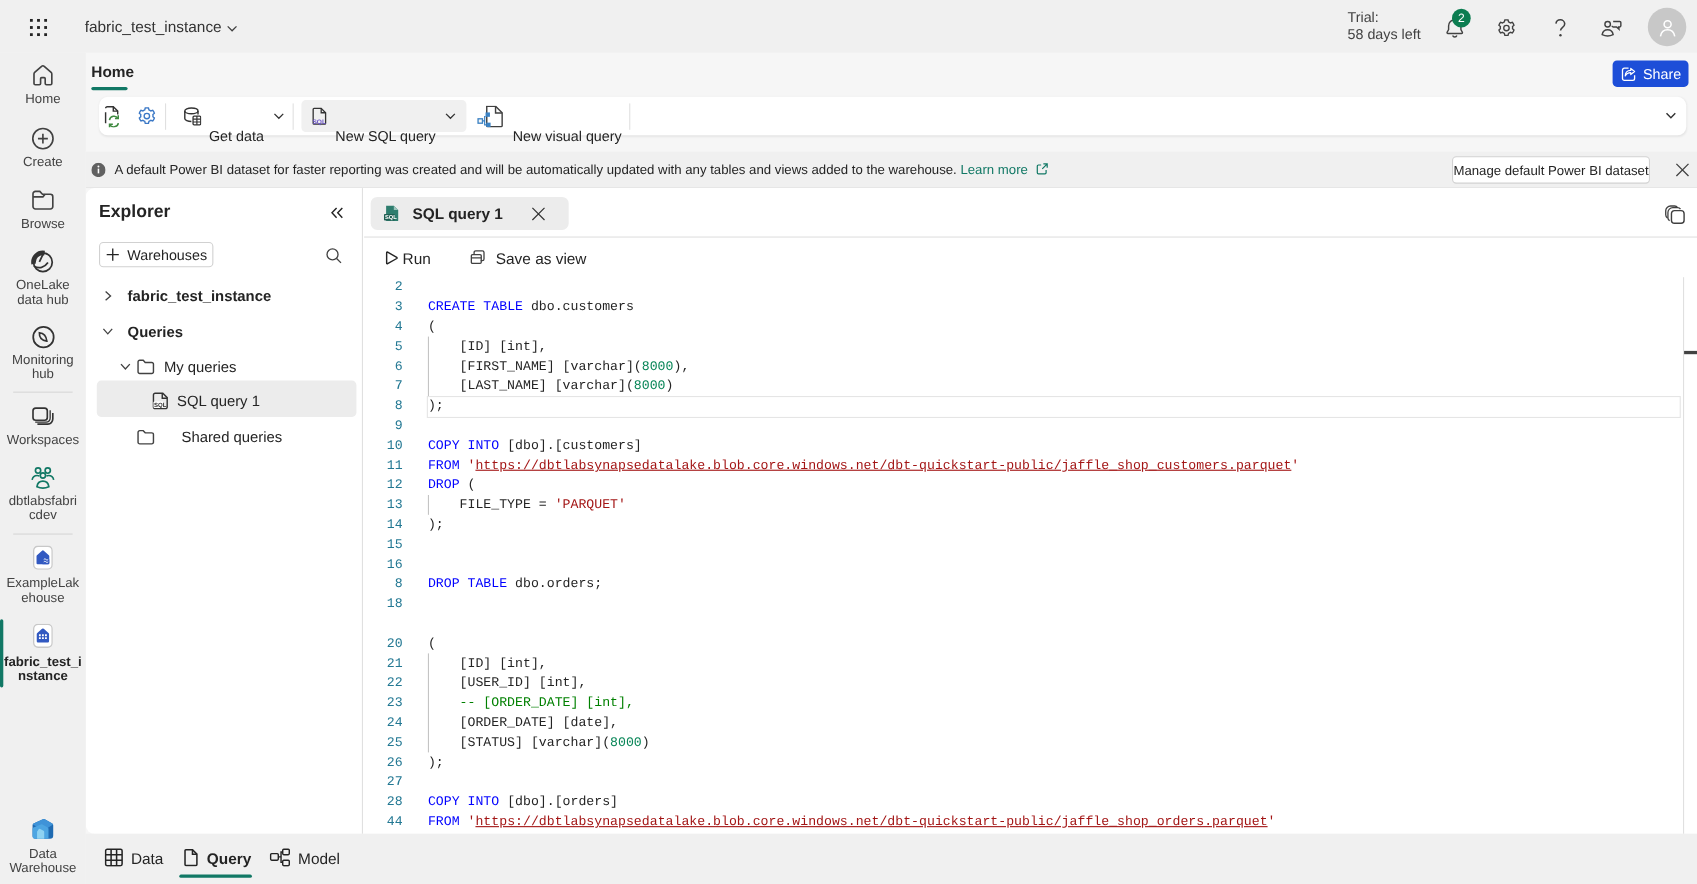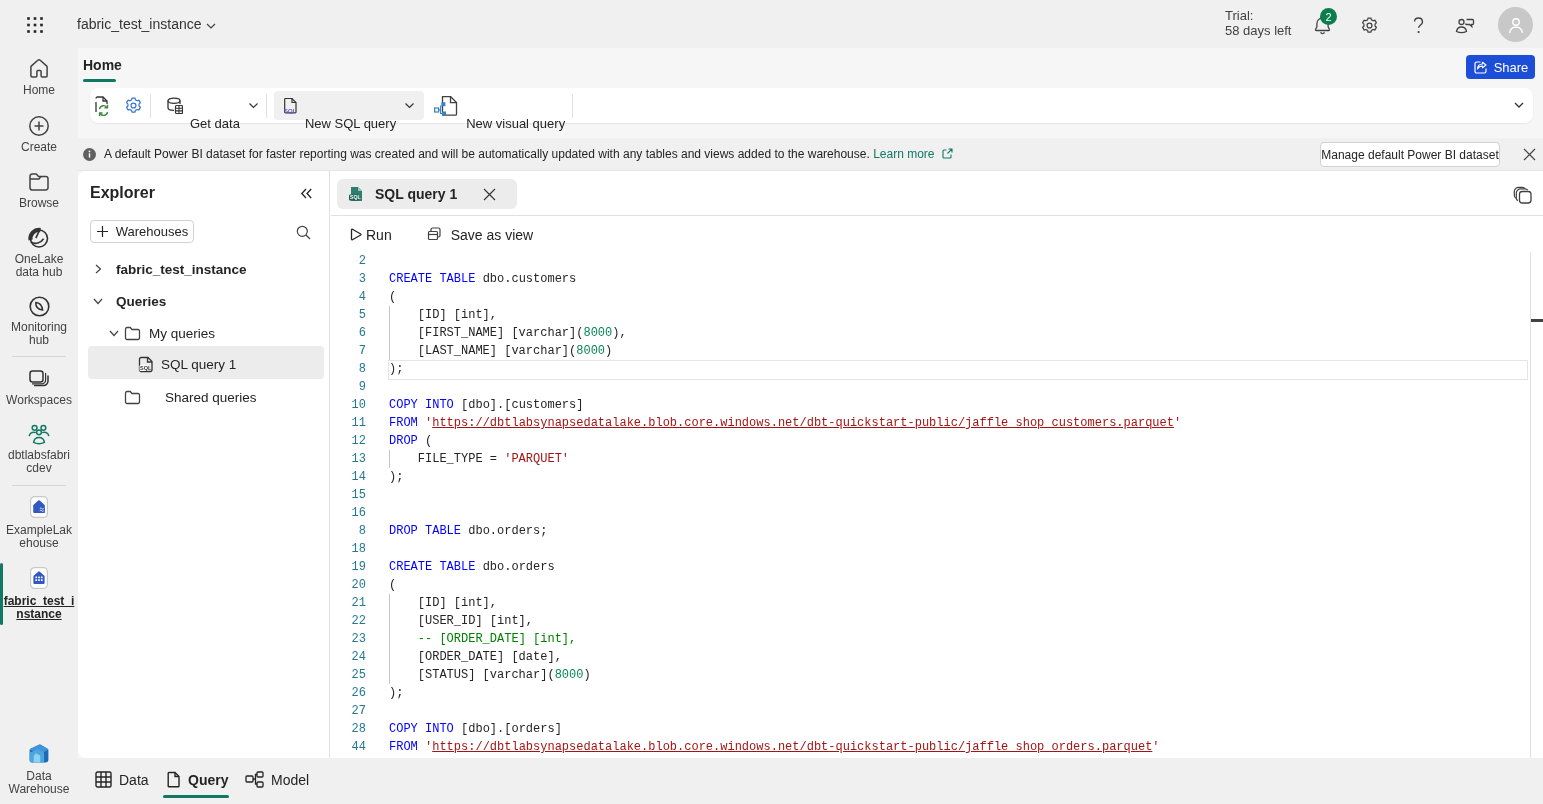--- a/index.html
+++ b/index.html
@@ -182,21 +182,21 @@
     <div class="abs" style="left: 30px; top: 448px;">
       <svg width="18" height="22" viewBox="0 0 18 22">
         <rect x="0.6" y="0.6" width="16.8" height="20.8" rx="4" fill="#fff" stroke="#c8c8c8" stroke-width="1.2"></rect>
         <path d="M8.2 4.6a1.1 1.1 0 0 1 1.6 0l4.6 4.1a1 1 0 0 1 .4.8V16a1 1 0 0 1-1 1H4.2a1 1 0 0 1-1-1V9.5a1 1 0 0 1 .4-.8z" fill="#3259c1"></path>
         <path d="M9.2 11.7c1.2-1 2.6-1 3.8 0 .6.5 1.2.8 1.8.8V16a1 1 0 0 1-1 1H8.6v-4.4c.2-.3.4-.6.6-.9z" fill="#3259c1"></path>
         <g stroke="#fff" stroke-width="0.9" fill="none">
           <path d="M9.8 12.6c.6-.6 1.3-.6 2 0 .6.6 1.3.6 2 0M9.8 14.8c.6-.6 1.3-.6 2 0 .6.6 1.3.6 2 0"></path>
         </g>
       </svg>
     </div>
-    <div class="navitem" style="top: 547px; font-weight: 700; color: rgb(36, 36, 36); text-decoration: underline;">fabric_test_i<br>nstance</div>
+    <div class="navitem" style="top: 547px; font-weight: 700; color: rgb(36, 36, 36);">fabric_test_i<br>nstance</div>
     <div class="abs" style="left: 30px; top: 519px;">
       <svg width="18" height="22" viewBox="0 0 18 22">
         <rect x="0.6" y="0.6" width="16.8" height="20.8" rx="4" fill="#fff" stroke="#c8c8c8" stroke-width="1.2"></rect>
         <path d="M8.2 4.7a1.2 1.2 0 0 1 1.6 0l4.3 3.8a1.4 1.4 0 0 1 .5 1.1v6.3a1.1 1.1 0 0 1-1.1 1.1H4.5a1.1 1.1 0 0 1-1.1-1.1V9.6a1.4 1.4 0 0 1 .5-1.1z" fill="#3259c1"></path>
         <g fill="#fff">
           <rect x="5.4" y="9.6" width="1.7" height="1.7" rx="0.3"></rect>
           <rect x="8.15" y="9.6" width="1.7" height="1.7" rx="0.3"></rect>
           <rect x="10.9" y="9.6" width="1.7" height="1.7" rx="0.3"></rect>
           <rect x="5.4" y="12.3" width="1.7" height="1.7" rx="0.3"></rect>
           <rect x="8.15" y="12.3" width="1.7" height="1.7" rx="0.3"></rect>
@@ -396,21 +396,20 @@
         <div class="cl" style="top:126px"><span class="ln">9</span><span class="ct"></span></div>
         <div class="cl" style="top:144px"><span class="ln">10</span><span class="ct"><span class="k">COPY</span> <span class="k">INTO</span> [dbo].[customers]</span></div>
         <div class="cl" style="top:162px"><span class="ln">11</span><span class="ct"><span class="k">FROM</span> <span class="s">'<span class="u">https://dbtlabsynapsedatalake.blob.core.windows.net/dbt-quickstart-public/jaffle_shop_customers.parquet</span>'</span></span></div>
         <div class="cl" style="top:180px"><span class="ln">12</span><span class="ct"><span class="k">DROP</span> (</span></div>
         <div class="cl" style="top:198px"><span class="ln">13</span><span class="ct">    FILE_TYPE = <span class="s">'PARQUET'</span></span></div>
         <div class="cl" style="top:216px"><span class="ln">14</span><span class="ct">);</span></div>
         <div class="cl" style="top:234px"><span class="ln">15</span><span class="ct"></span></div>
         <div class="cl" style="top:252px"><span class="ln">16</span><span class="ct"></span></div>
         <div class="cl" style="top:270px"><span class="ln">8</span><span class="ct"><span class="k">DROP</span> <span class="k">TABLE</span> dbo.orders;</span></div>
         <div class="cl" style="top:288px"><span class="ln">18</span><span class="ct"></span></div>
-        <div class="cl" style="top:306px"><span class="ln">19</span><span class="ct"><span class="k">CREATE</span> <span class="k">TABLE</span> dbo.orders</span></div>
         <div class="cl" style="top:324px"><span class="ln">20</span><span class="ct">(</span></div>
         <div class="cl" style="top:342px"><span class="ln">21</span><span class="ct">    [ID] [int],</span></div>
         <div class="cl" style="top:360px"><span class="ln">22</span><span class="ct">    [USER_ID] [int],</span></div>
         <div class="cl" style="top:378px"><span class="ln">23</span><span class="ct">    <span class="c">-- [ORDER_DATE] [int],</span></span></div>
         <div class="cl" style="top:396px"><span class="ln">24</span><span class="ct">    [ORDER_DATE] [date],</span></div>
         <div class="cl" style="top:414px"><span class="ln">25</span><span class="ct">    [STATUS] [varchar](<span class="n">8000</span>)</span></div>
         <div class="cl" style="top:432px"><span class="ln">26</span><span class="ct">);</span></div>
         <div class="cl" style="top:450px"><span class="ln">27</span><span class="ct"></span></div>
         <div class="cl" style="top:468px"><span class="ln">28</span><span class="ct"><span class="k">COPY</span> <span class="k">INTO</span> [dbo].[orders]</span></div>
         <div class="cl" style="top:486px"><span class="ln">44</span><span class="ct"><span class="k">FROM</span> <span class="s">'<span class="u">https://dbtlabsynapsedatalake.blob.core.windows.net/dbt-quickstart-public/jaffle_shop_orders.parquet</span>'</span></span></div>

